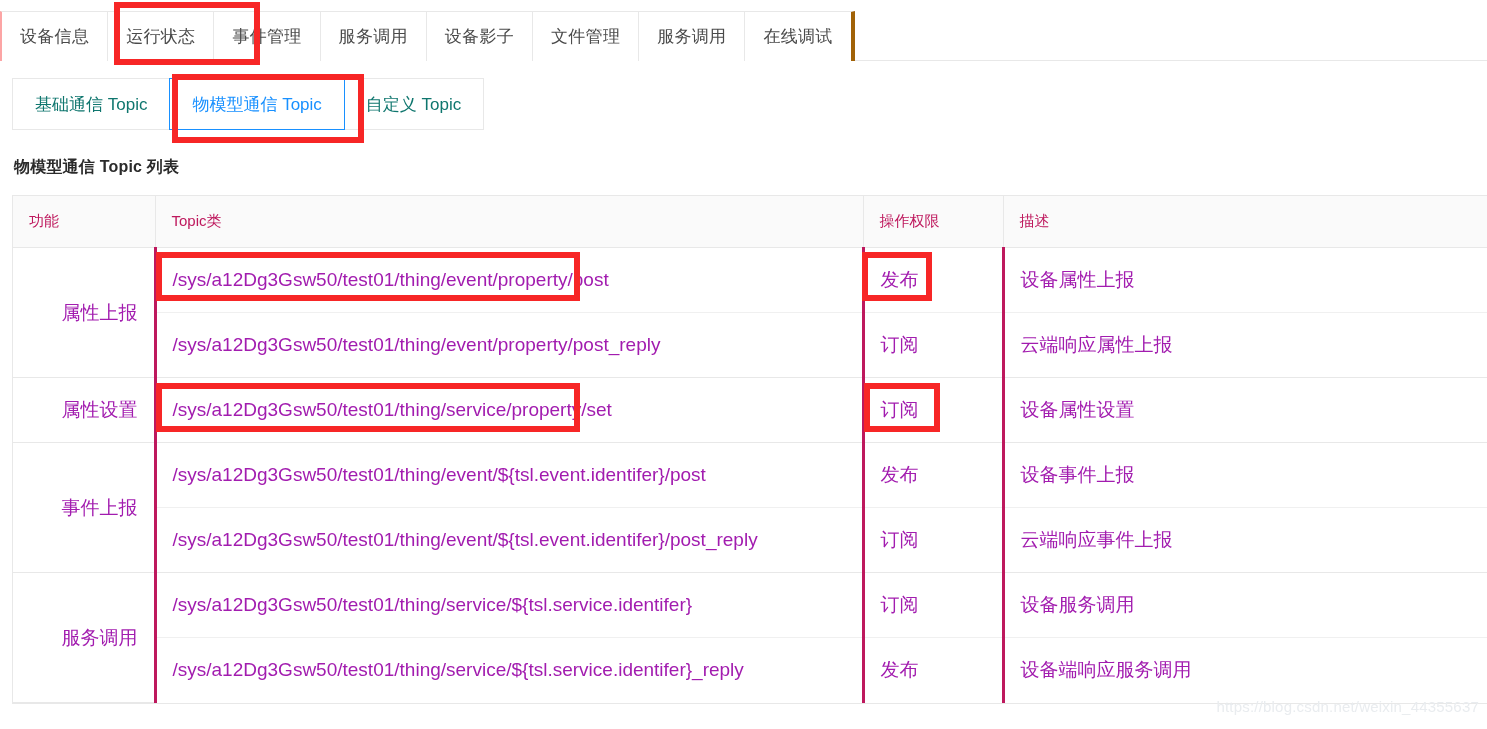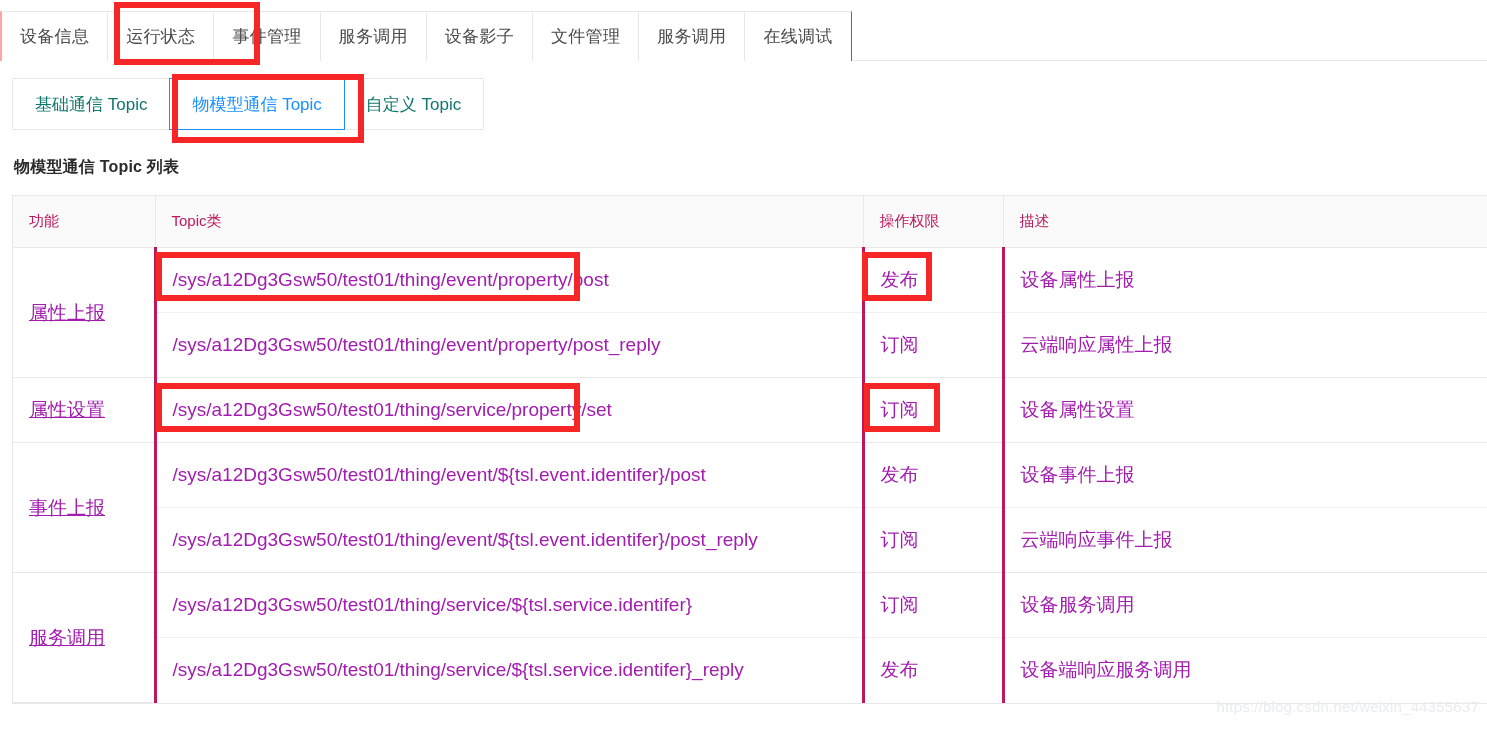--- a/index.html
+++ b/index.html
@@ -27,21 +27,21 @@
     border: 1px solid #e8e8e8;
     border-bottom: none;
     border-right: none;
     background: #fff;
     font-size: 17px;
     color: #4a4a4a;
     white-space: nowrap;
     letter-spacing: .3px;
   }
   .tab:first-child { border-left: 2px solid #fca5a5; }
-  .tab.last-tab { border-right: 1px solid #a16207; }
+  .tab.last-tab { border-right: 4px solid #a16207; }
   .tab.active {
     color: #1890ff;
     border-top: 2px solid #1890ff;
     z-index: 2;
   }
   .tab-spacer { flex: 1 1 auto; border-bottom: 1px solid #e8e8e8; margin-bottom:-1px; }
 
   
   .subtabbar {
     position: absolute; left: 12px; top: 78px;
@@ -100,22 +100,21 @@
     color: #a21caf;
     padding: 14px 16px;
     height: 65px;
     border-bottom: 1px solid #e8e8e8;
     border-right: 3px solid #be185d;
     vertical-align: middle;
     background: #fff;
   }
   table.topics td.fn-cell {
     vertical-align: middle;
-    text-align: left;
-    text-decoration: underline;
+    text-align: right;
   }
   table.topics tr.no-inner-border td.topic-cell,
   table.topics tr.no-inner-border td.perm-cell,
   table.topics tr.no-inner-border td.desc-cell { border-bottom: 1px solid #f0f0f0; }
   table.topics tr:last-child td { border-bottom: none; }
   .col-fn { width: 142px; }
   .col-topic { width: 708px; }
   .col-perm { width: 140px; }
   .col-desc { width: 510px; }
   td.topic-cell { font-size: 15px; color: #3d3d3d; white-space: nowrap; }

